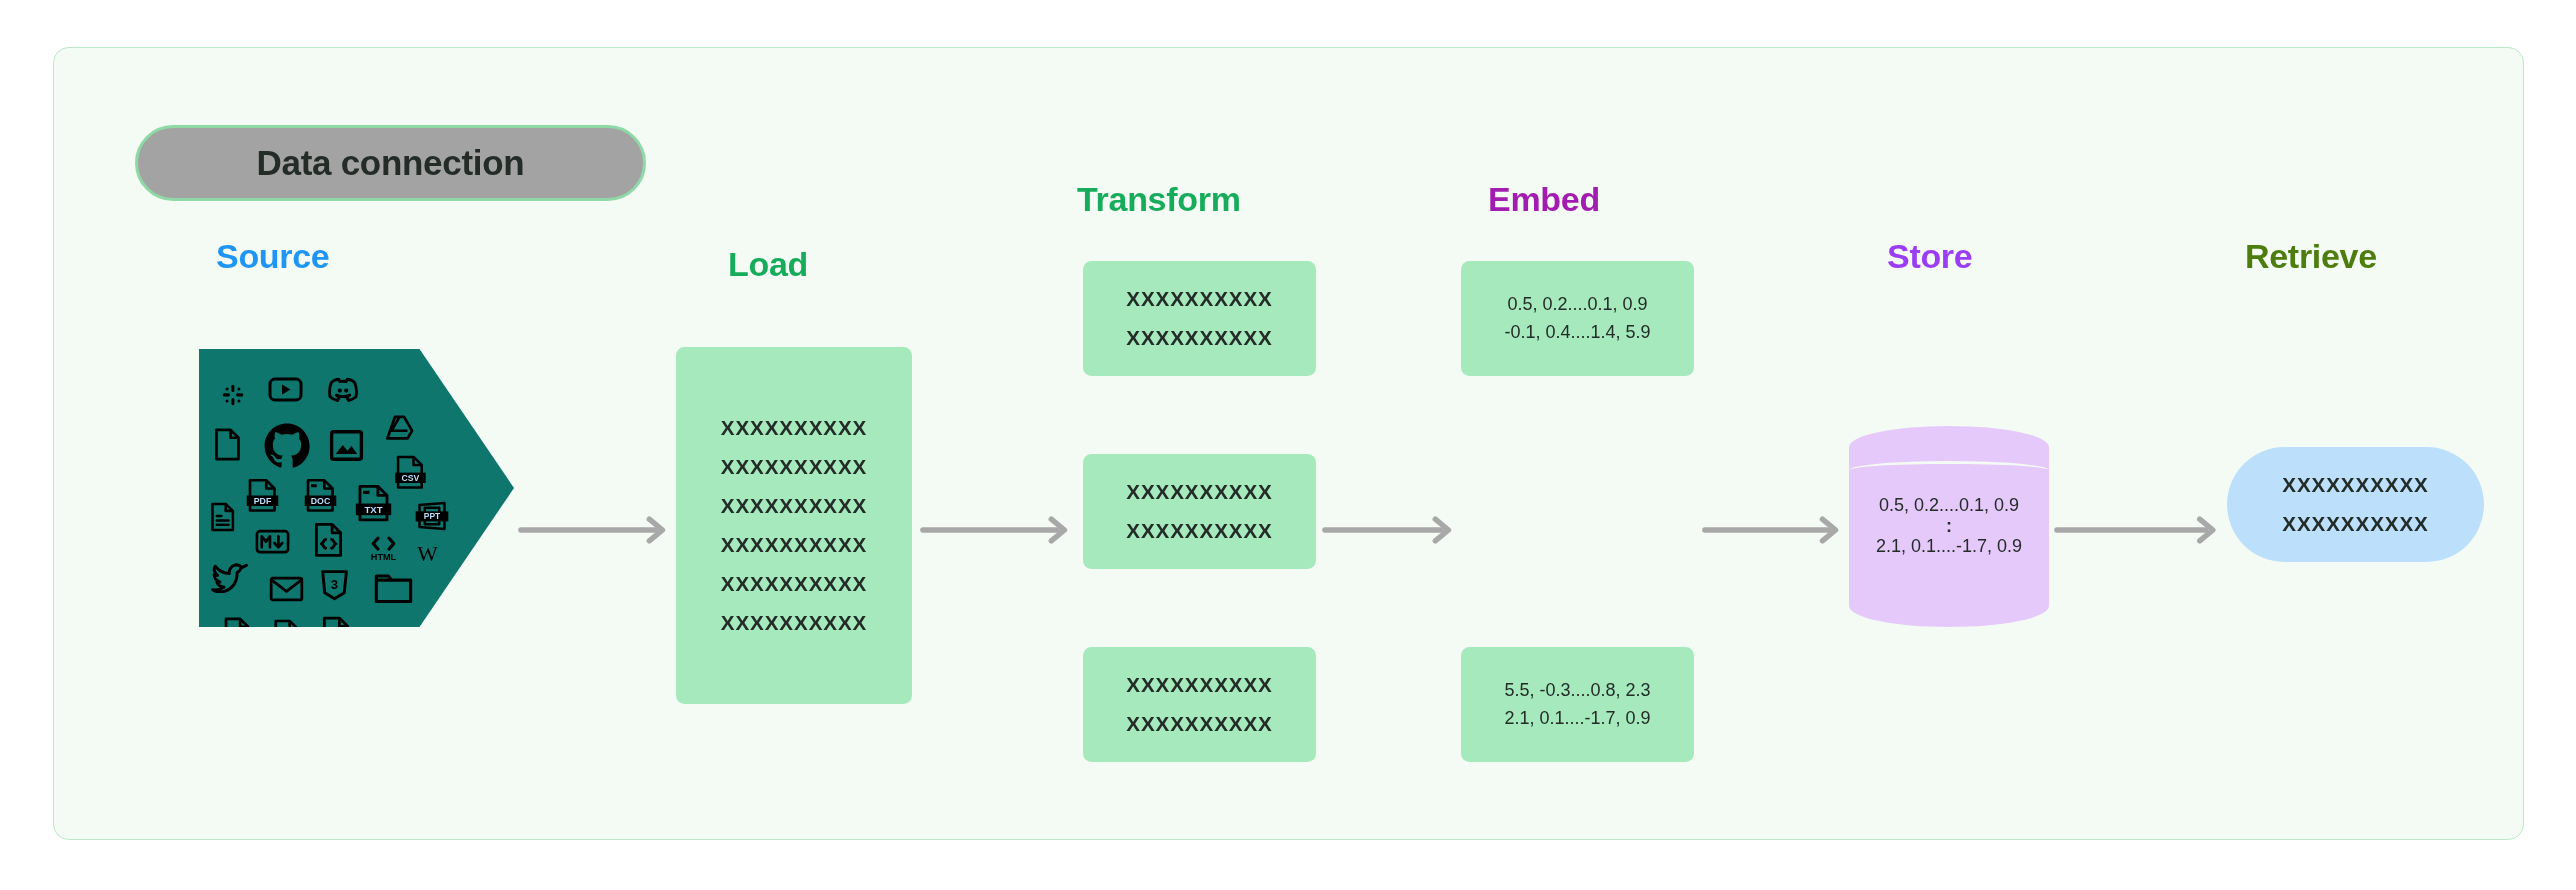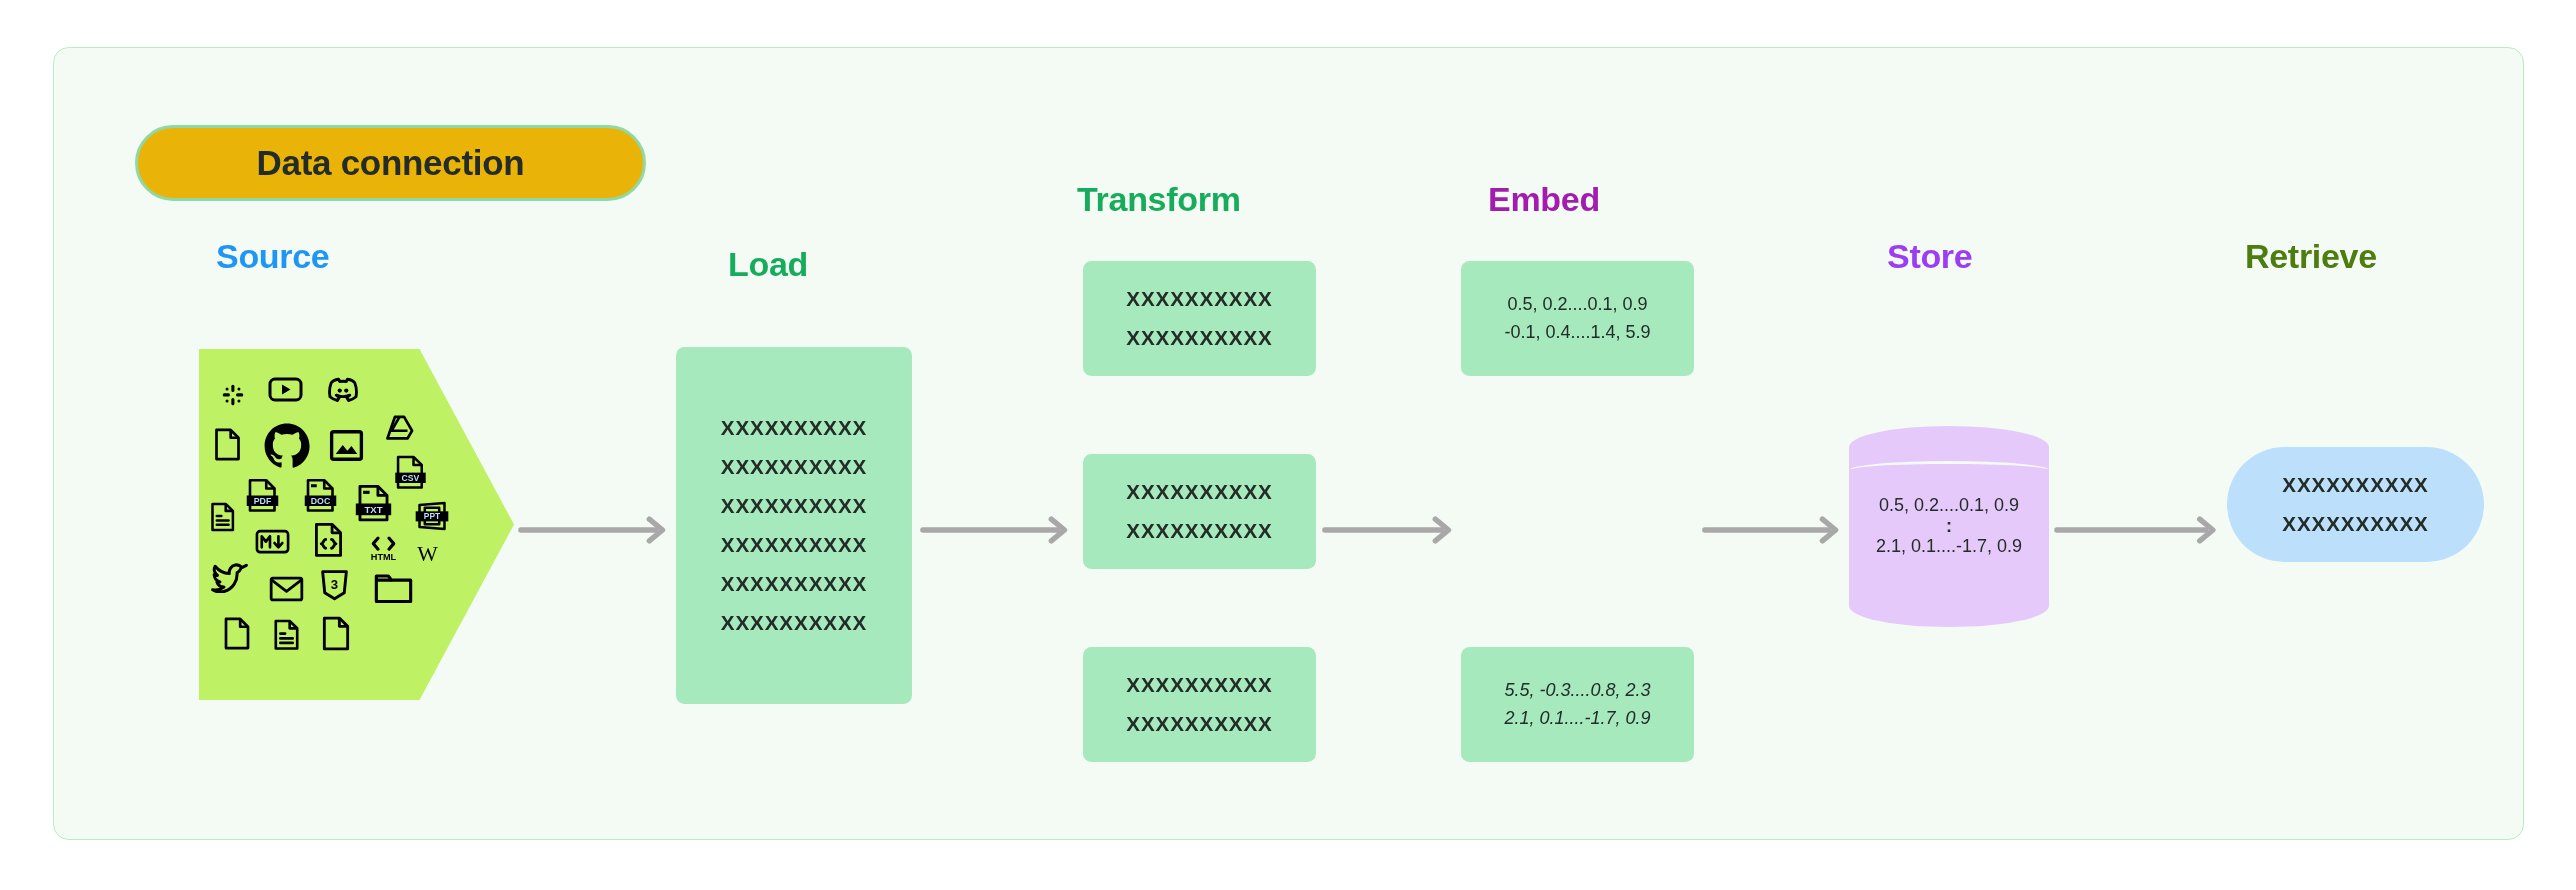--- a/index.html
+++ b/index.html
@@ -18,21 +18,21 @@
     border:1.8px solid #b9ecc6;
     border-radius:15.7px;
     box-sizing:border-box;
   }
 
   
   #data-connection-badge{
     position:absolute;
     left:81px; top:77px;
     width:511px; height:76px;
-    background:#eab308;
+    background:#a3a3a3;
     border:3px solid #8fd9a6;
     border-radius:38px;
     box-sizing:border-box;
     display:flex;align-items:center;justify-content:center;
   }
   #data-connection-badge .badge-label{
     font-size:35px;font-weight:bold;color:#232c27;letter-spacing:-0.3px;
     white-space:nowrap;
   }
 
@@ -45,22 +45,22 @@
   #label-load    {left:674px; top:197px;}
   #label-transform{left:1023px;top:132px;}
   #label-embed   {left:1434px; top:132px;}
   #label-store   {left:1833px; top:189px;}
   #label-retrieve{left:2191px; top:189px;}
 
   
   #source-shape{
     position:absolute;
     left:145px; top:301px;
-    width:315px; height:351px;
-    background:#bef264;
+    width:315px; height:278px;
+    background:#0f766e;
     clip-path:polygon(0 0, 70% 0, 100% 50%, 70% 100%, 0 100%);
   }
   #source-icon-grid{
     position:absolute;
     left:0;top:0;width:100%;height:100%;
   }
   #source-icon-grid .src-icon{
     position:absolute;
     display:flex;align-items:center;justify-content:center;
     color:#000;
@@ -110,21 +110,21 @@
     border-radius:8.5px;
     display:flex;flex-direction:column;
     align-items:center;justify-content:center;
     gap:7.3px;
   }
   .embed-box .vecrow{
     font-size:18px;font-weight:500;color:#232c27;white-space:nowrap;
   }
   #embed-box-0{top:213px;}
   #embed-box-1{top:406px;}
-  #embed-box-2{top:599px;font-style:italic;}
+  #embed-box-2{top:599px;}
 
   
   #store-cylinder{
     position:absolute;
     left:1795px; top:378px;
     width:200px; height:200px;
   }
   #store-cylinder .cyl-body{
     position:absolute;left:0;top:20.6px;width:200px;height:159px;
     background:#e6c9fb;

